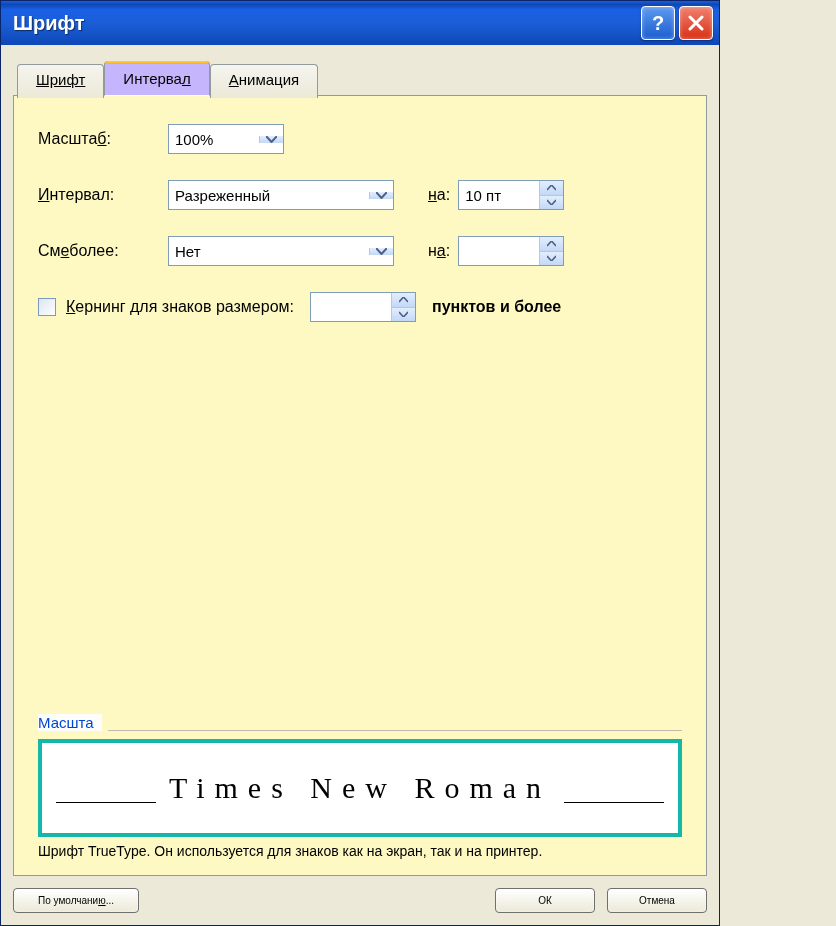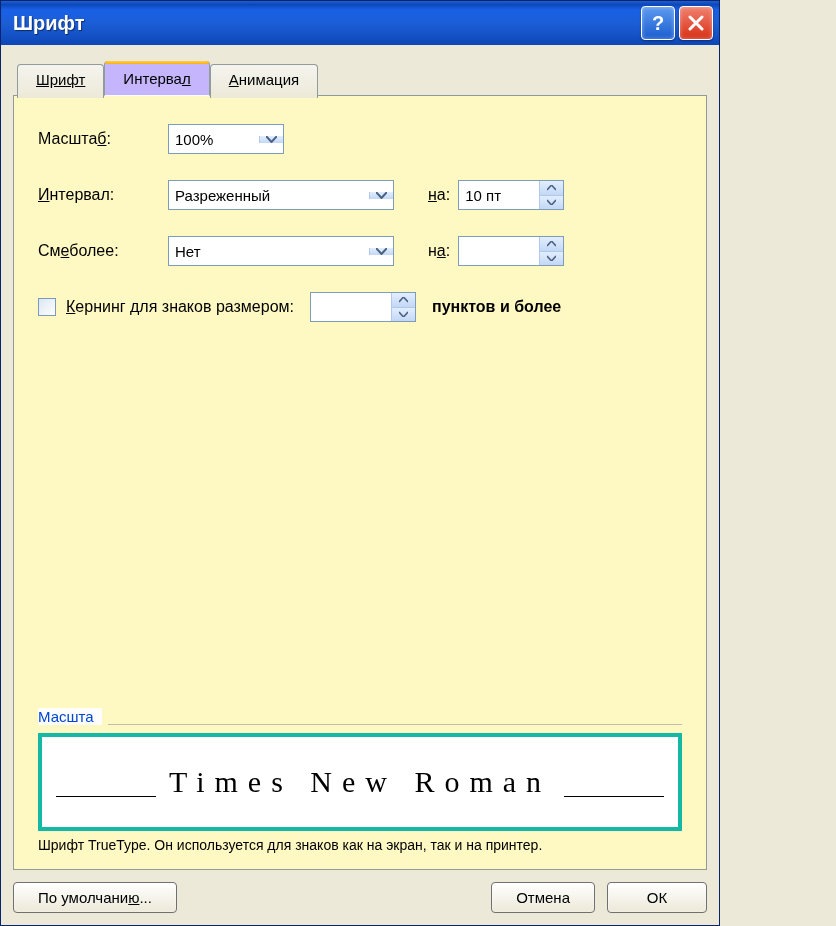--- a/index.html
+++ b/index.html
@@ -246,21 +246,21 @@
     display: flex;
     margin-top: 12px;
     gap: 12px;
     align-items: center;
   }
   .push-button {
     background: linear-gradient(to bottom, #fff, #ece9d8);
     border: 1px solid #707070;
     border-radius: 4px;
     padding: 6px 24px;
-    font-size: 15px;
+    font-size: 10px;
     font-family: inherit;
     cursor: pointer;
     min-width: 100px;
     box-shadow: inset 0 0 2px #fff;
   }
   .push-button .u { text-decoration: underline; }
   .button-spacer { flex: 1; }
 </style>
 </head>
 <body>
@@ -413,18 +413,18 @@
         <div class="hint-text">Шрифт TrueType. Он используется для знаков как на экран, так и на принтер.</div>
       </div>
 
     </div>
 
     <div class="button-row">
       <button class="push-button">
         <span>По умолчани</span><span class="u">ю</span><span>...</span>
       </button>
       <div class="button-spacer"></div>
+      <button class="push-button">ОК</button>
       <button class="push-button">Отмена</button>
-      <button class="push-button">ОК</button>
     </div>
 
   </div>
 </div>
 
 </body></html>

